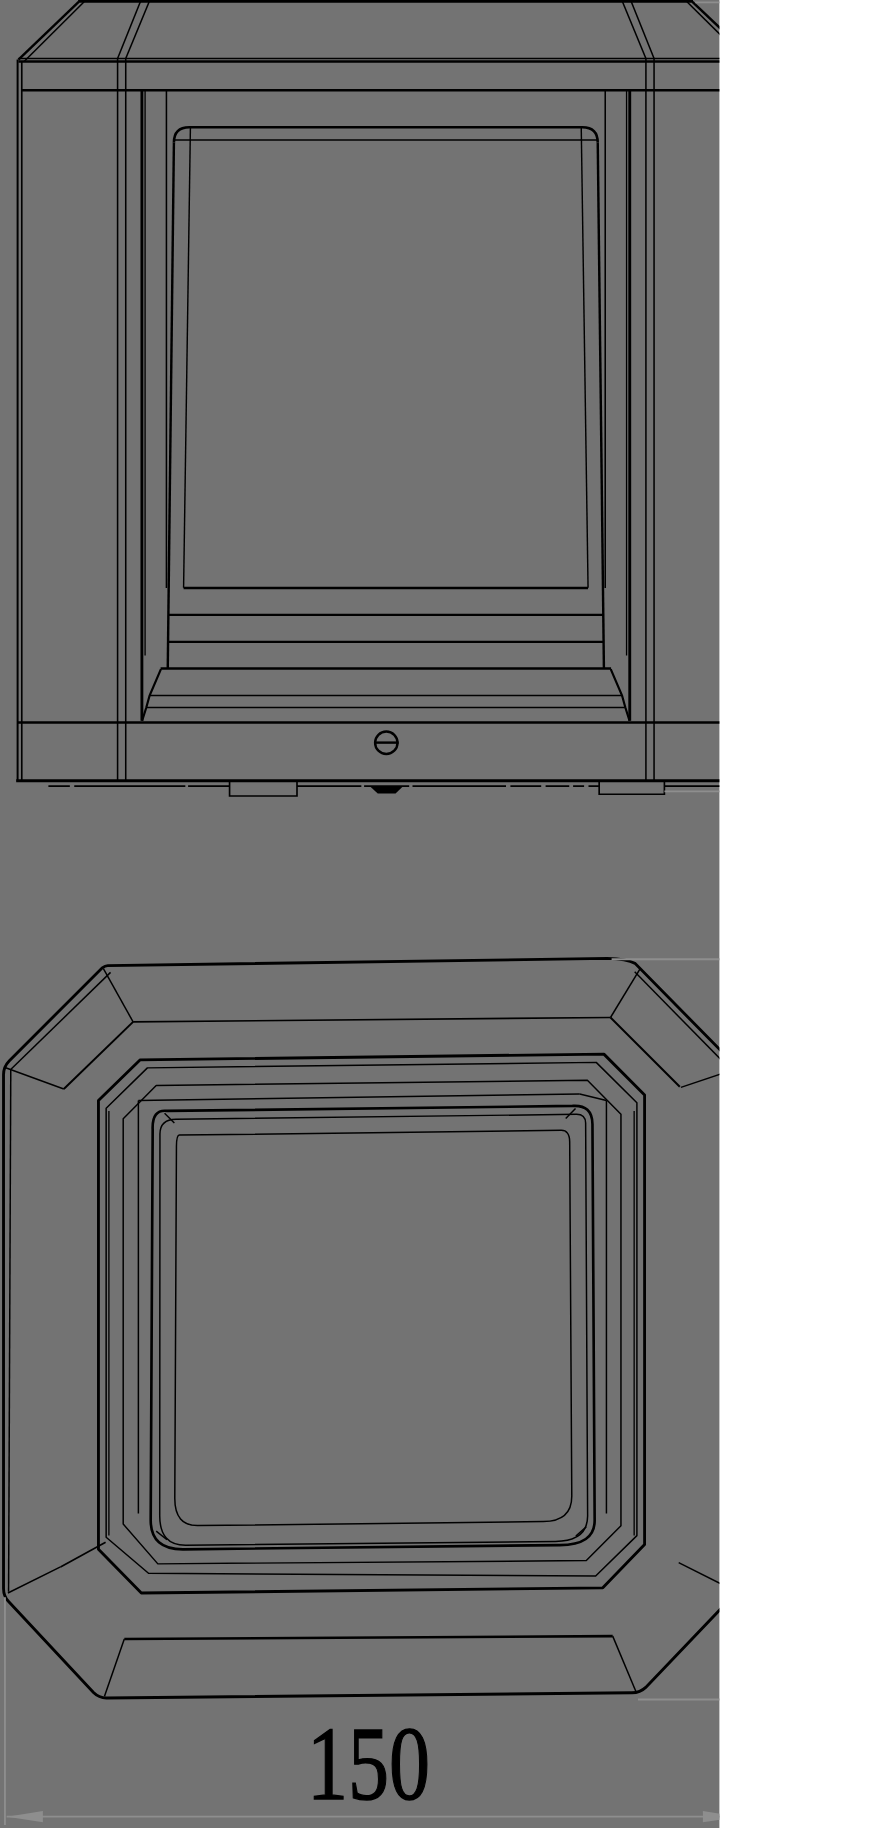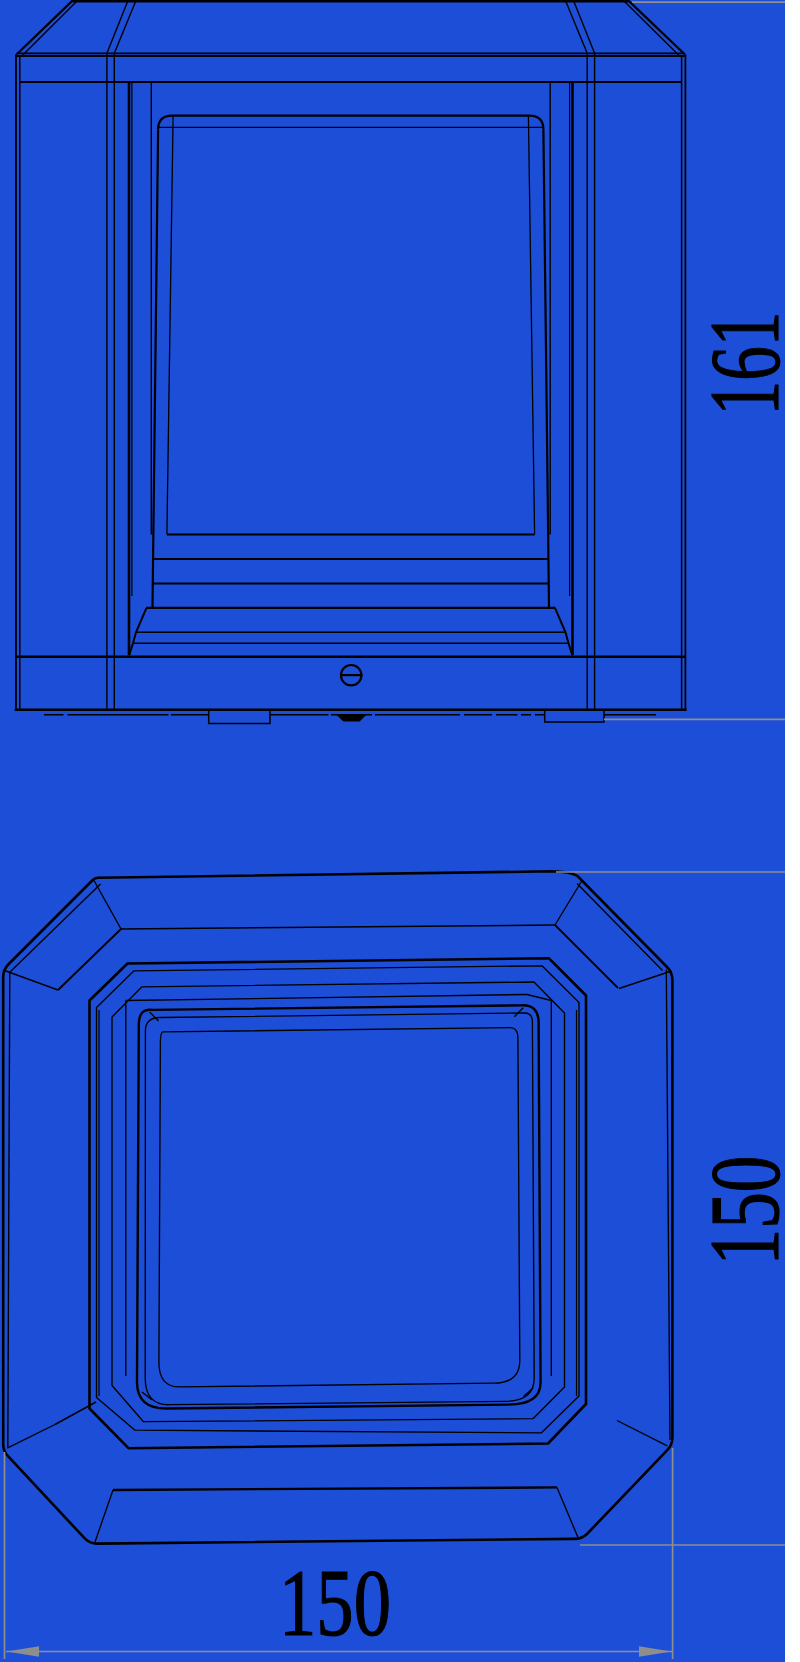--- a/index.html
+++ b/index.html
@@ -1,16 +1,16 @@
 <!DOCTYPE html>
 <html><head>
 <meta charset="utf-8">
 <style>
   html,body{margin:0;padding:0;background:#fff;}
-  .page{width:785px;height:1662px;position:relative;background:#1d4ed8;overflow:hidden;}
+  .page{width:654px;height:1662px;position:relative;background:#737373;overflow:hidden;}
   svg{position:absolute;left:0;top:0;}
   text{font-family:"Liberation Serif", serif;fill:#000;stroke:#000;stroke-width:1.2;}
 </style>
 </head>
 <body>
 <div class="page">
 <svg width="800" height="1662" viewBox="0 0 800 1662" fill="none" stroke-linecap="butt">
 
 <g stroke="#000">
 

